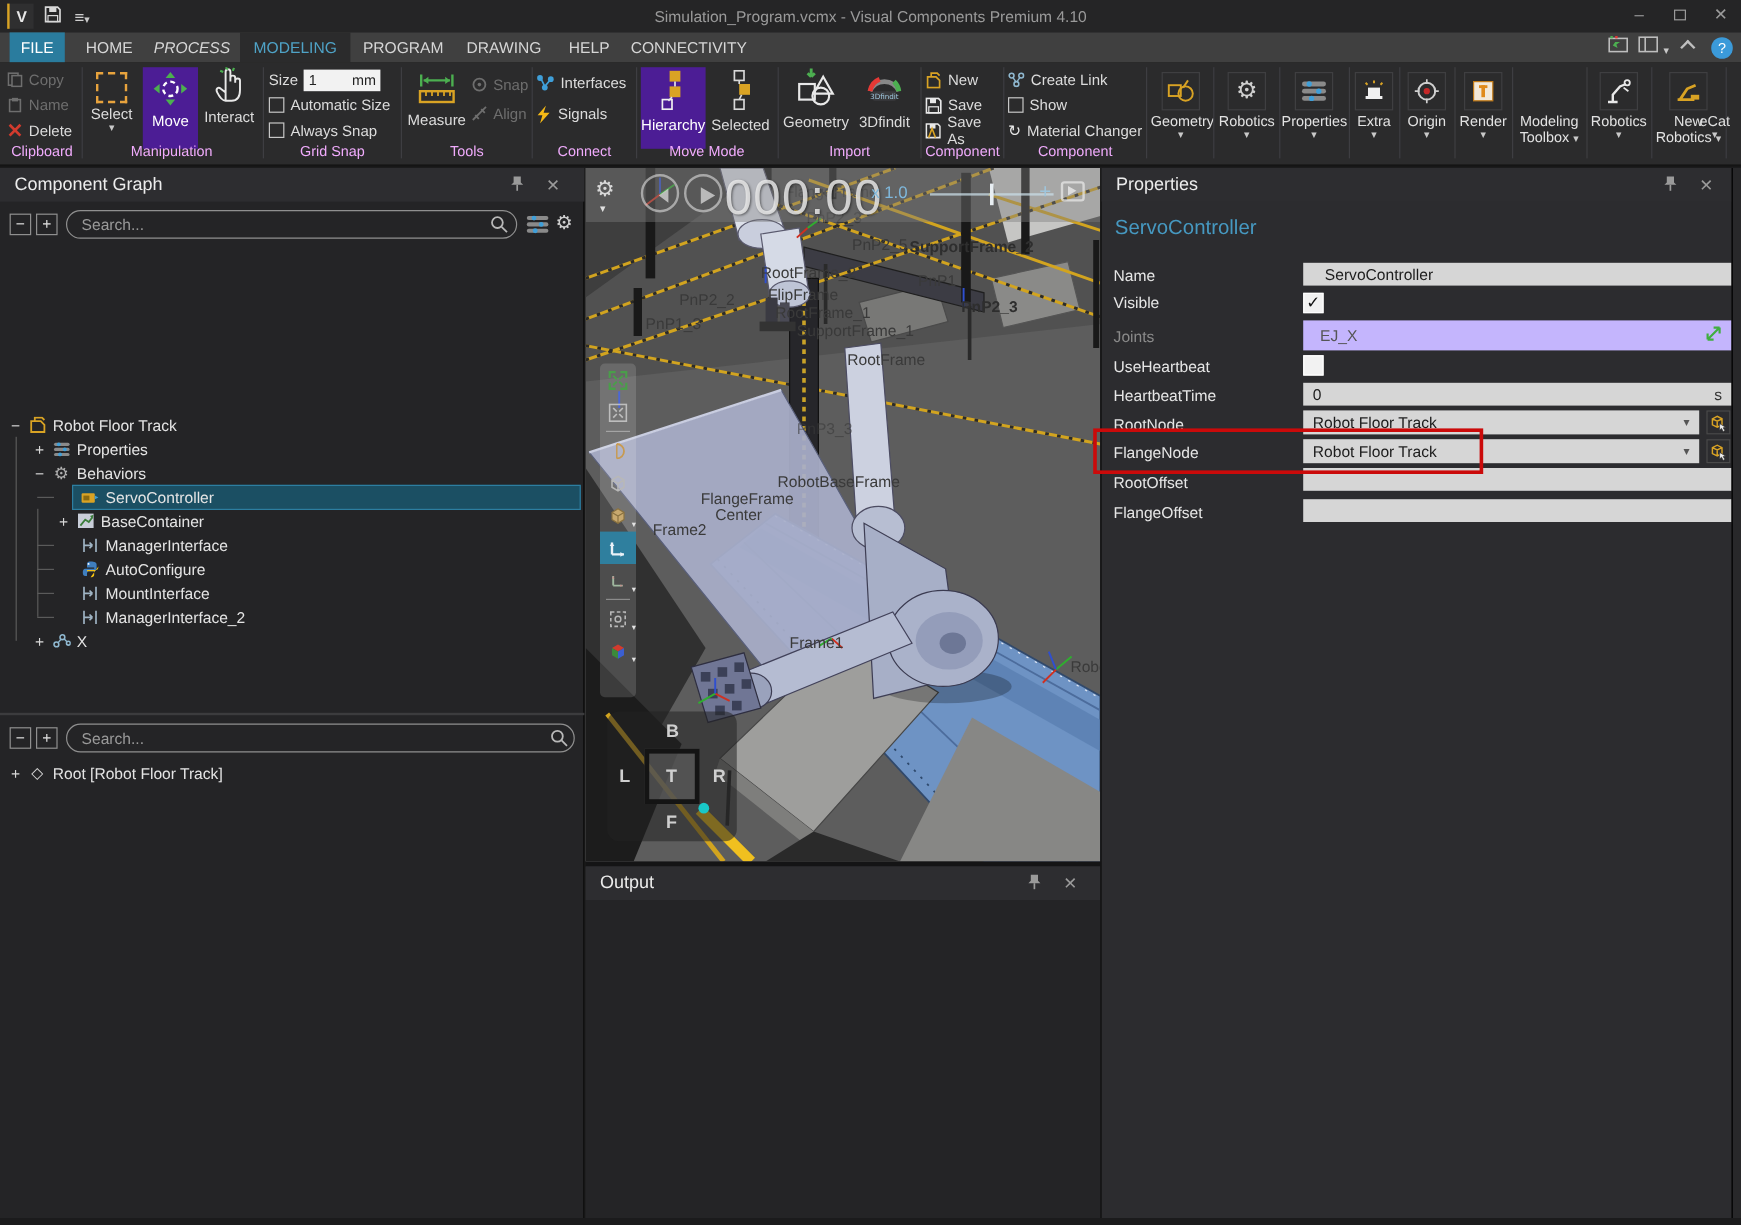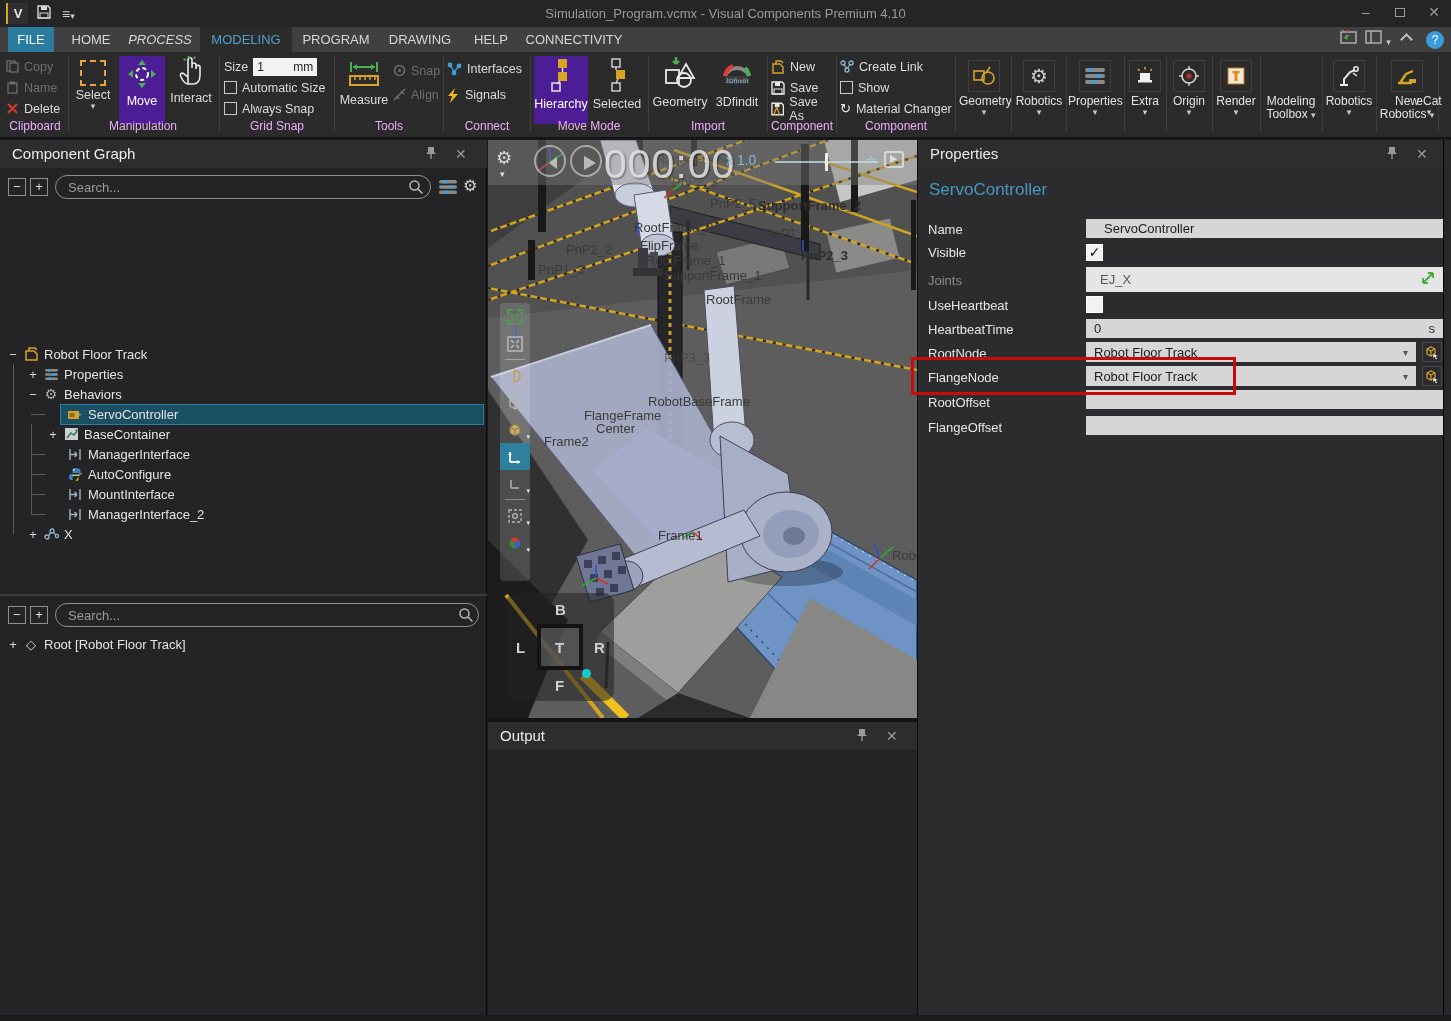--- a/index.html
+++ b/index.html
@@ -87,21 +87,21 @@
   
   #outpanel { left:488px; top:722px; width:429px; height:293px; background:#242426; }
 
   
   #proppanel { left:917px; top:140px; width:526px; height:875px; background:#2c2c2f; border-left:1px solid #0c0c0c;}
   #prop-name-title { position:absolute; left:11px; top:40px; color:#4698c0; font-size:17px; }
   .plabel { position:absolute; left:10px; color:#e6e6e6; font-size:13px; }
   .plabel.dim { color:#8a8a8a; }
   .pfield { position:absolute; left:168px; background:#d6d6d6; color:#1c1c1c; font-size:13px;
             display:flex; align-items:center; padding:0 8px; }
-  .pfield.white { background:#e5e5e5; }
+  .pfield.white { background:#c4b5fd; }
   .pcheck { position:absolute; left:168px; width:17px; height:17px; background:#f2f2f2; border:1px solid #fff;
             color:#111; font-size:14px; text-align:center; line-height:15px;}
   .pcheck.empty { background:#f2f2f2; }
   .pdropcaret { margin-left:auto; color:#555; font-size:10px; }
   .pickerbtn { position:absolute; width:20px; height:20px; border:1px solid #4a4a4a; display:flex; align-items:center; justify-content:center; background:#2c2c2f;}
 
   
   #rightstrip { left:1443px; top:140px; width:8px; height:875px; background:#28282a; border-left:1px solid #000; }
   #bottomstrip { left:0; top:1015px; width:1451px; height:6px; background:#1b1b1c; }
 

